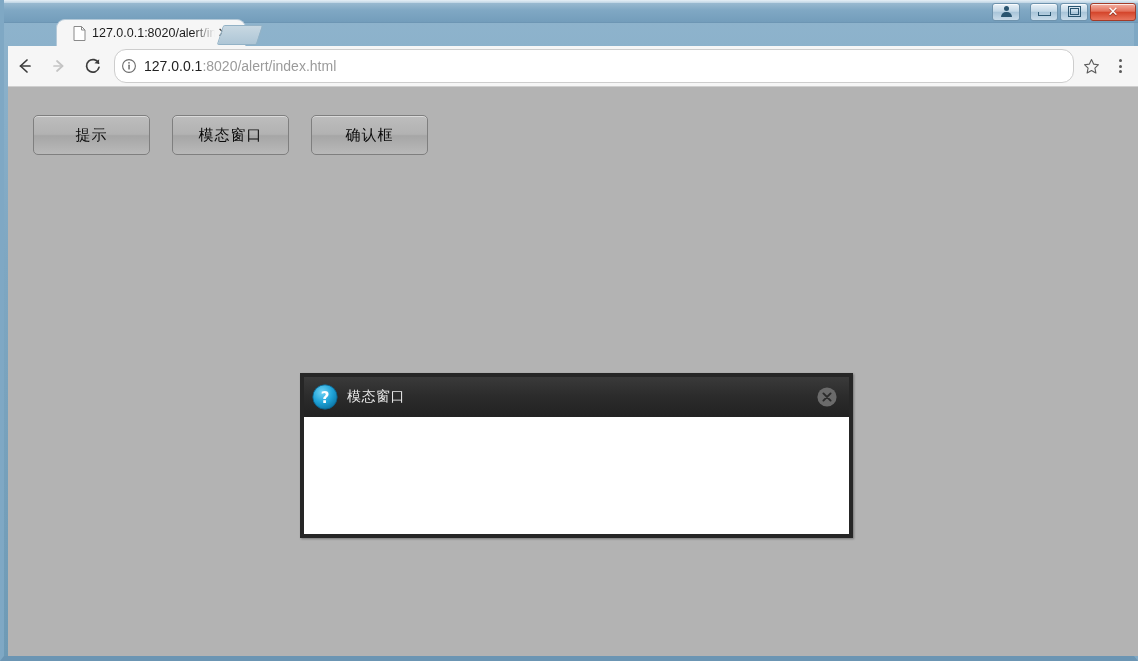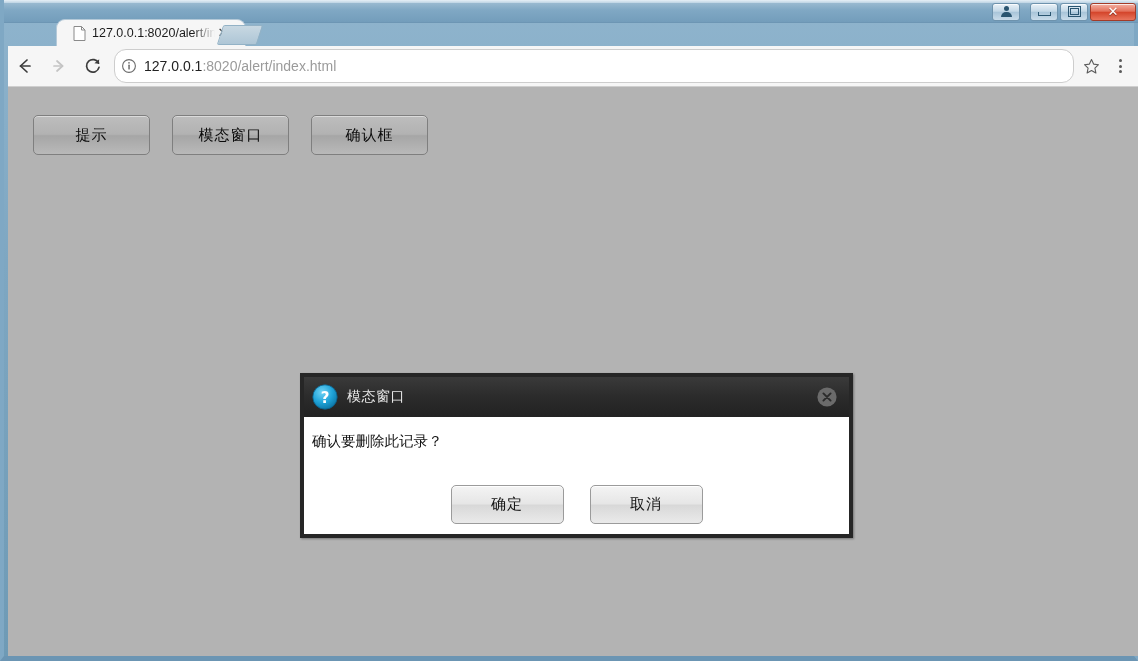--- a/index.html
+++ b/index.html
@@ -506,27 +506,19 @@
             <text x="13" y="18.6" text-anchor="middle" font-family="DejaVu Sans, sans-serif" font-size="15" font-weight="bold" fill="#ffffff">?</text>
           </svg>
           <span id="dialog-title">模态窗口</span>
 
           <svg id="dialog-close" viewBox="0 0 22 22">
             <circle cx="11" cy="11" r="9.6" fill="#6b6b6b"></circle>
             <path d="M7.4 7.4 L14.6 14.6 M14.6 7.4 L7.4 14.6" stroke="#2b2b2b" stroke-width="1.9" stroke-linecap="round"></path>
           </svg>
         </div>
 
-        <div id="dialog-body">
-          <div id="dialog-message">确认要删除此记录？</div>
-
-          <div id="dialog-buttons">
-            <button class="dlg-btn">确定</button>
-            <button class="dlg-btn">取消</button>
-          </div>
-        </div>
 
       </div>
 
     </div>
 
   </div>
 </div>
 
 </body></html>

